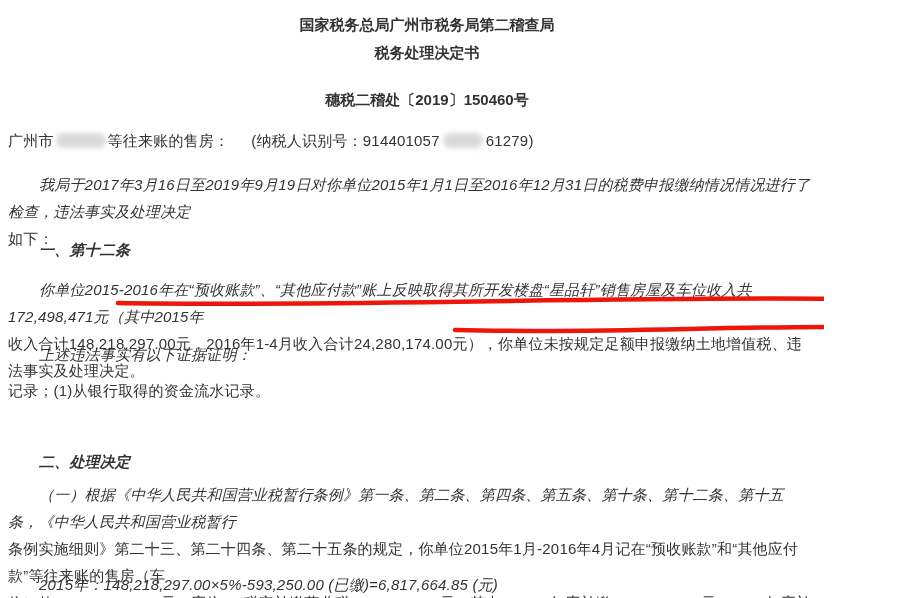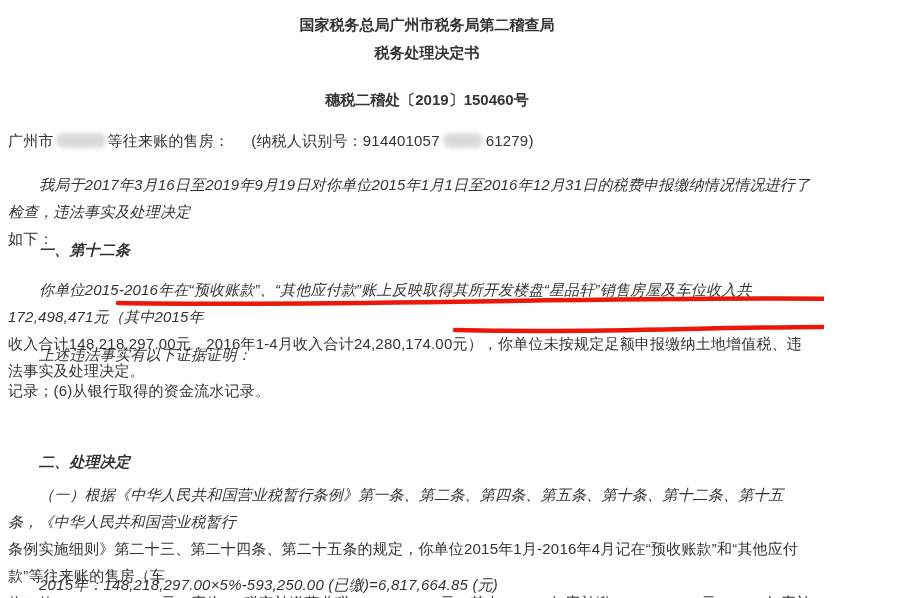--- a/index.html
+++ b/index.html
@@ -51,21 +51,21 @@
   <div class="abs bold ind" style="top:236px">一、第十二条</div>
 
   <div class="abs" style="top:276px">
     <span class="line ind">你单位2015-2016年在“预收账款”、“其他应付款”账上反映取得其所开发楼盘“星品轩”销售房屋及车位收入共172,498,471元（其中2015年</span>
     <span class="line">收入合计148,218,297.00元，2016年1-4月收入合计24,280,174.00元），你单位未按规定足额申报缴纳土地增值税、违法事实及处理决定。</span>
   </div>
 
   <div class="abs ind" style="top:341px">上述违法事实有以下证据证明：</div>
 
   <div class="abs" style="top:377px">
-    <span class="line">记录；(6)从银行取得的资金流水记录。</span>
+    <span class="line">记录；(1)从银行取得的资金流水记录。</span>
   </div>
 
   <div class="abs bold ind" style="top:448px">二、处理决定</div>
 
   <div class="abs" style="top:481px">
     <span class="line ind">（一）根据《中华人民共和国营业税暂行条例》第一条、第二条、第四条、第五条、第十条、第十二条、第十五条，《中华人民共和国营业税暂行</span>
     <span class="line">条例实施细则》第二十三、第二十四条、第二十五条的规定，你单位2015年1月-2016年4月记在“预收账款”和“其他应付款”等往来账的售房（车</span>
     <span class="line">位）款172,498,471.00元，应依5%税率补缴营业税7,841,173.55元，其中：2015年应补缴6,817,664.85元，2016年应补缴1,023,508.70元。</span>
   </div>
 

